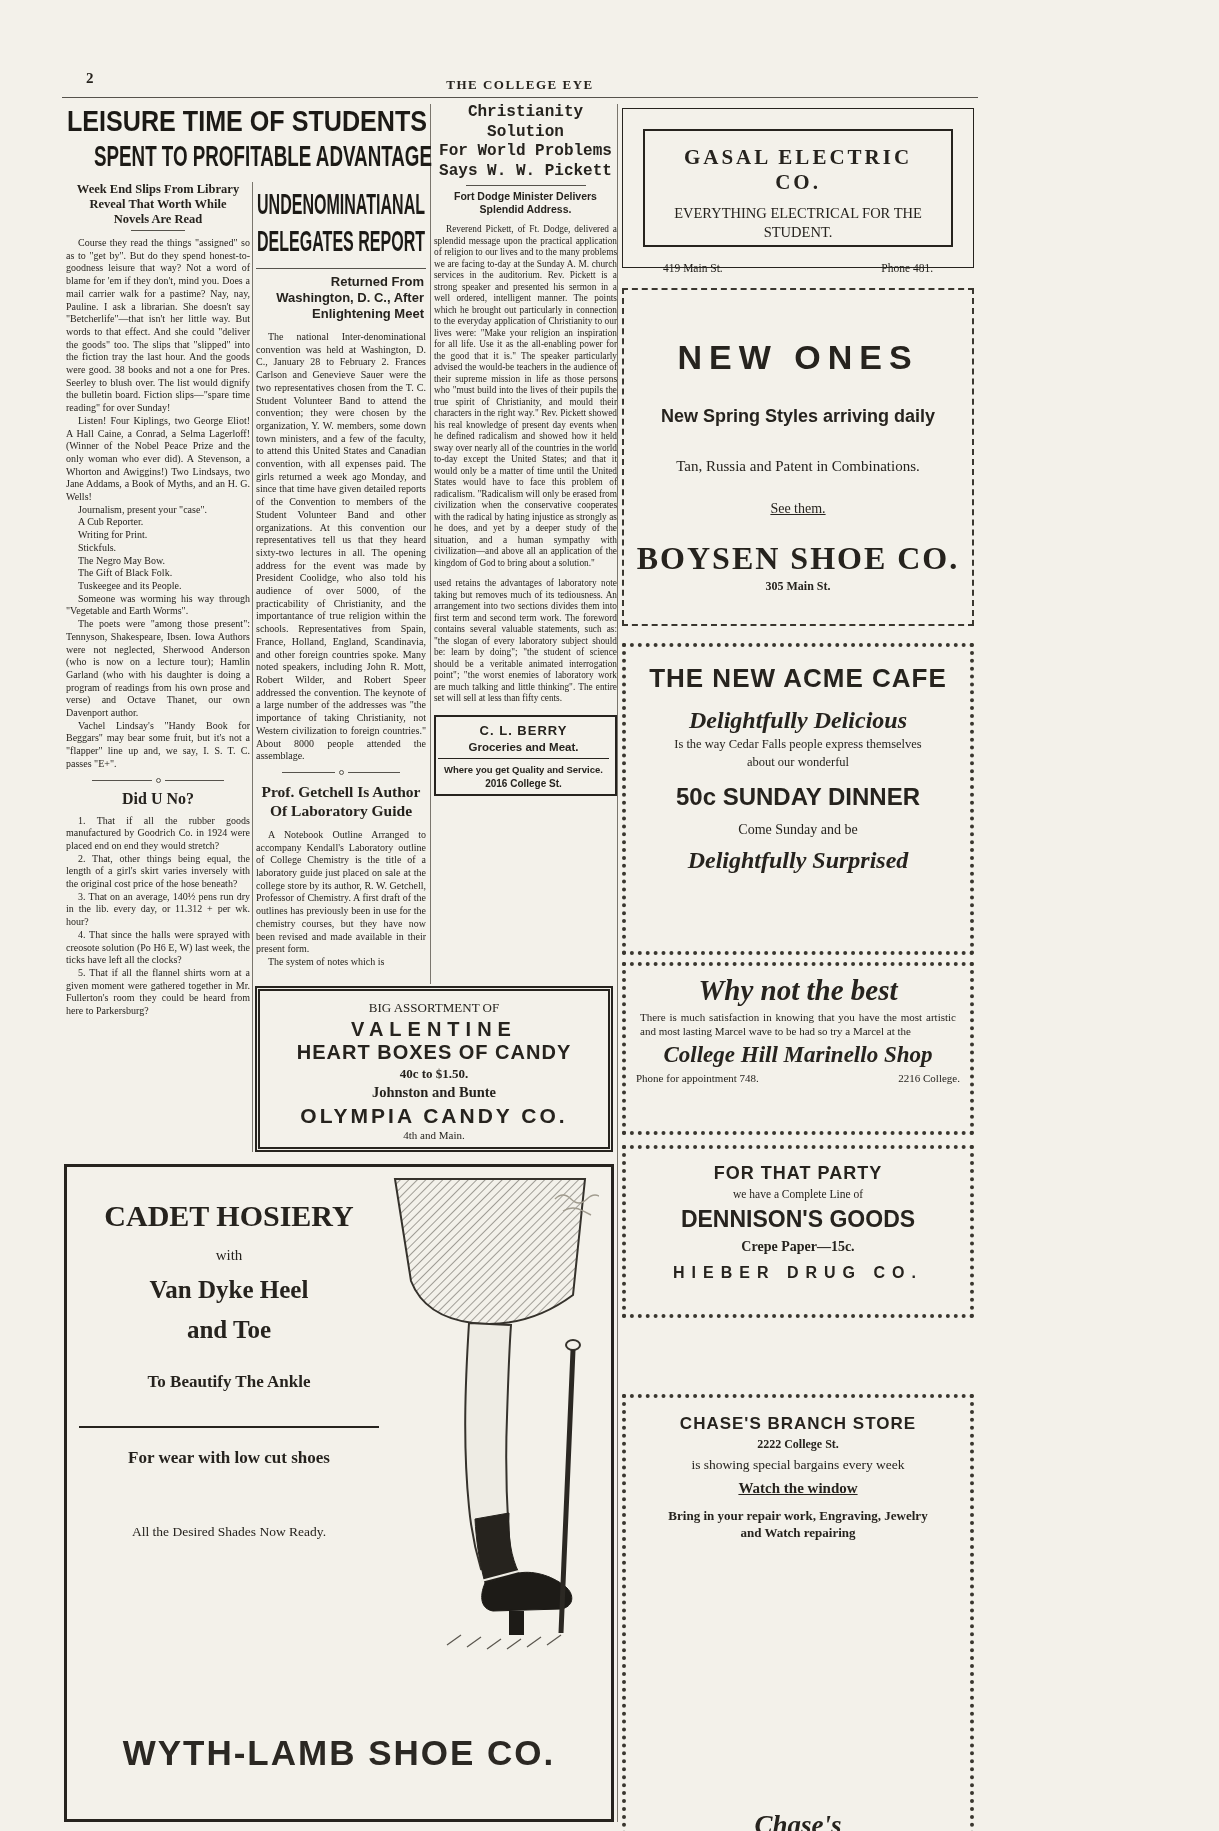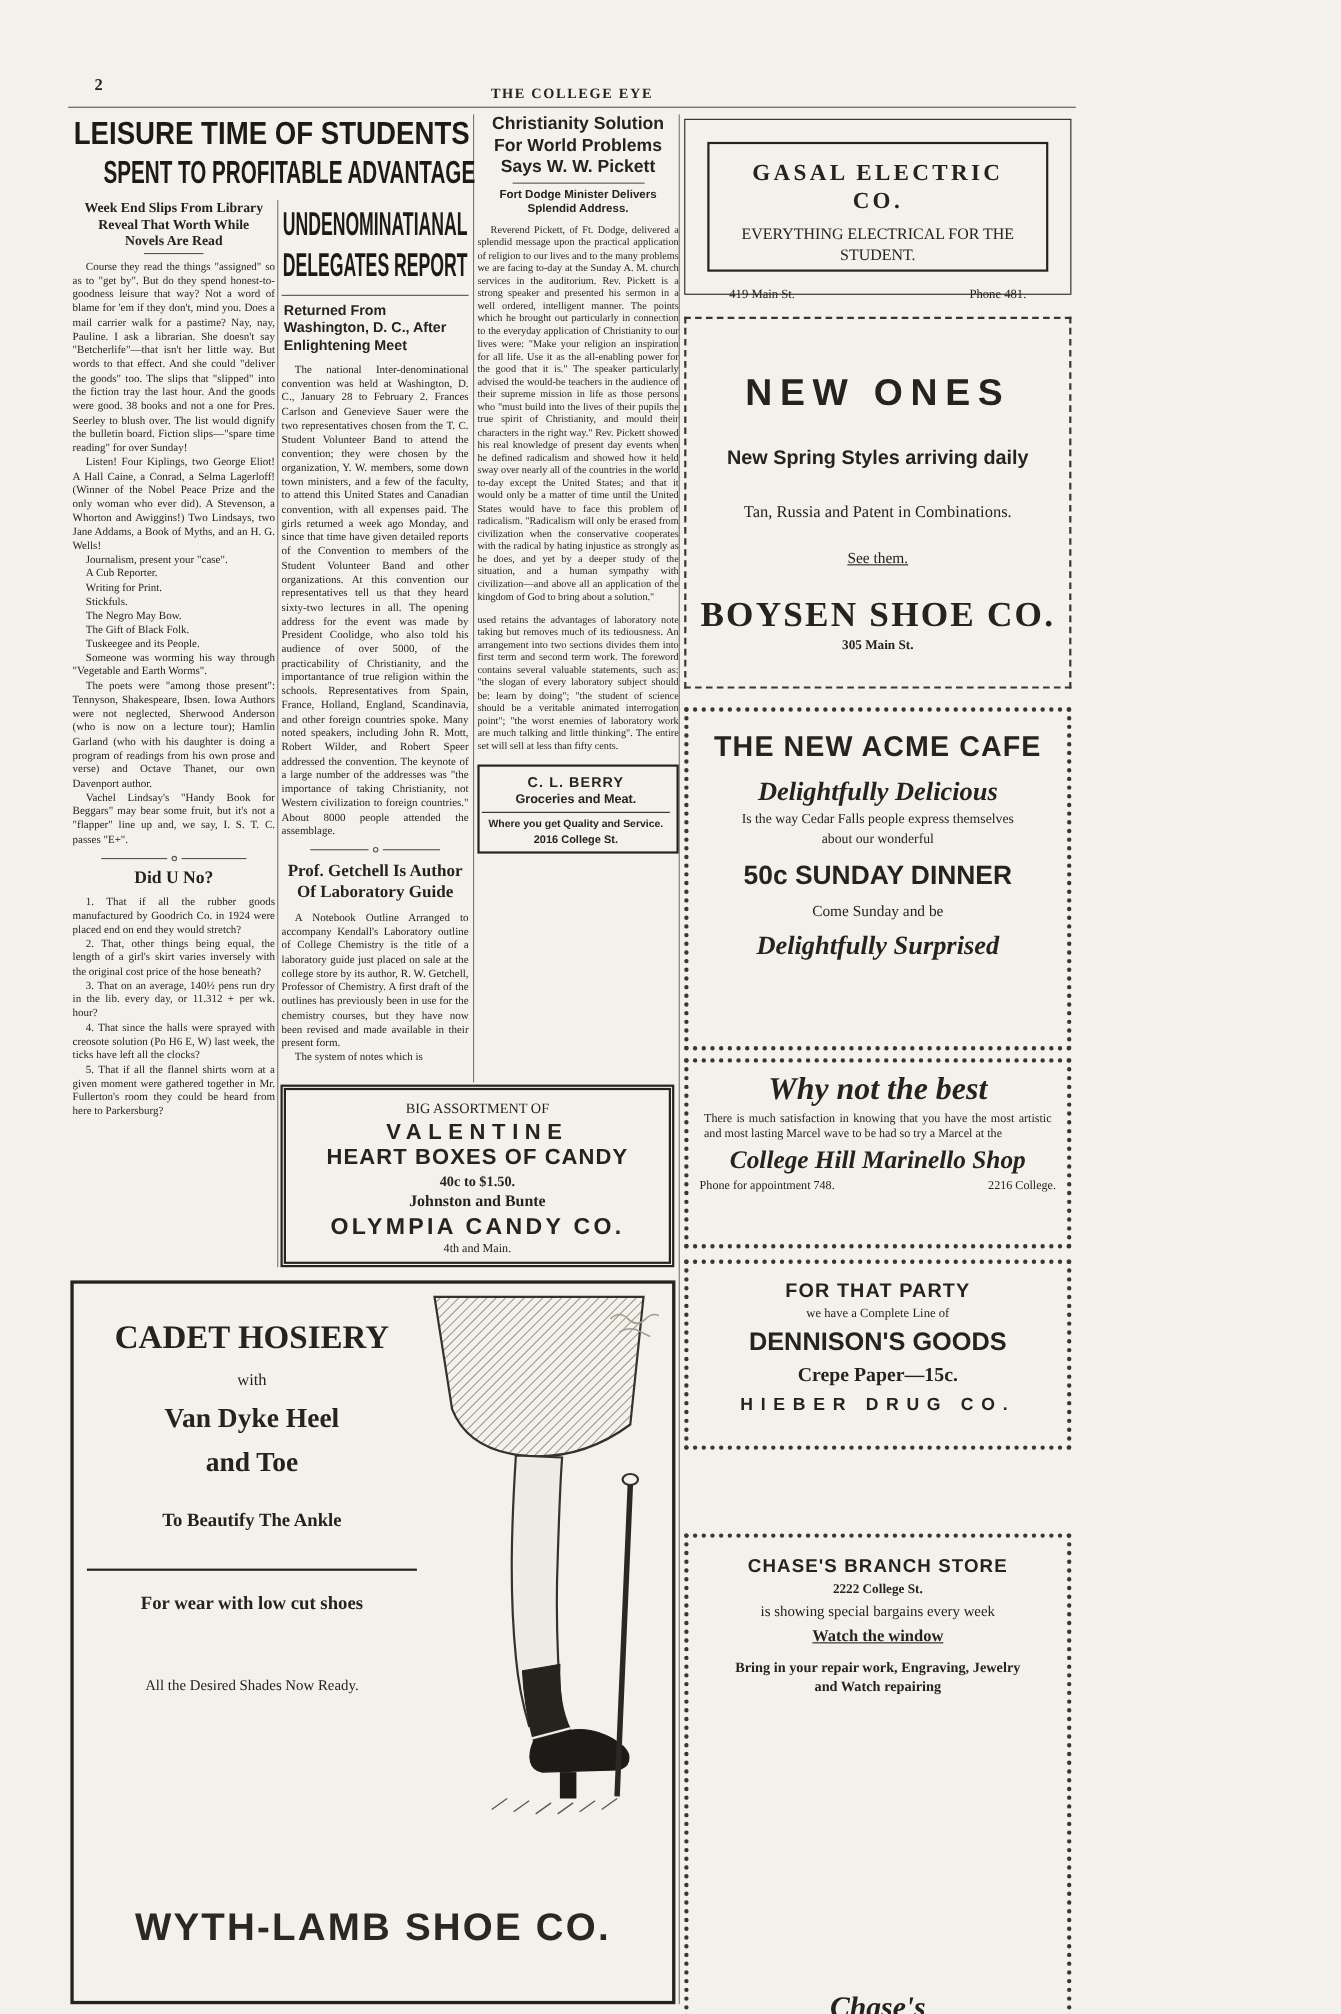--- a/index.html
+++ b/index.html
@@ -27,24 +27,24 @@
   .small .body-text, .body-text.small { font-size:9.3px; line-height:11.5px; }
 
   .subhead { text-align:center; font-weight:bold; font-size:12.5px; line-height:15px; margin-bottom:3px; }
   .mini-rule { width:54px; margin:2px auto 6px auto; border-top:1px solid #56534c; }
   .o-divider { display:flex; align-items:center; margin:7px 26px; }
   .o-divider::before, .o-divider::after { content:""; flex:1; border-top:1px solid #56534c; }
   .o-divider .o { width:5px; height:5px; border:1px solid #56534c; border-radius:50%; margin:0 4px; }
   .did-head { text-align:center; font-weight:bold; font-size:16px; margin:4px 0 7px 0; }
 
   .top-rule { border-top:1px solid #56534c; margin-bottom:5px; }
-  .subhead-sans { font-family:"Liberation Sans", sans-serif; font-weight:bold; font-size:13px; line-height:16px; text-align:left; margin:4px 2px 9px 2px; }
+  .subhead-sans { font-family:"Liberation Sans", sans-serif; font-weight:bold; font-size:13px; line-height:16px; text-align:right; margin:4px 2px 9px 2px; }
   .serif-head { text-align:center; font-weight:bold; font-size:15.5px; line-height:19px; margin:6px 0 9px 0; }
 
-  .pickett-head { font-family:Liberation Sans, sans-serif; font-weight:bold; font-size:16px; line-height:19.5px; text-align:center; }
+  .pickett-head { font-family:Liberation Mono, monospace; font-weight:bold; font-size:16px; line-height:19.5px; text-align:center; }
   .pickett-srule { width:120px; margin:4px auto; border-top:1px solid #56534c; }
   .pickett-sub { font-family:"Liberation Sans", sans-serif; font-weight:bold; font-size:10.5px; line-height:13px; text-align:center; margin-bottom:8px; }
   .cont { margin-top:9px; }
 
   .berry { border:2px solid #26231e; margin-top:10px; padding:6px 4px 5px 0; text-align:center; font-family:"Liberation Sans", sans-serif; }
   .berry-name { font-weight:bold; font-size:13px; letter-spacing:1px; }
   .berry-l1 { font-weight:bold; font-size:11.5px; margin-top:3px; padding-bottom:5px; }
   .berry-rule { border-top:1px solid #26231e; margin:0 2px 5px 2px; }
   .berry-l2 { font-weight:bold; font-size:9.5px; }
   .berry-l3 { font-weight:bold; font-size:10px; margin-top:3px; }
@@ -99,21 +99,21 @@
   .whynot { border:4px dotted #3a372f; padding-top:8px; }
   .w-head { font-style:italic; font-weight:bold; font-size:29px; }
   .w-body { font-size:11px; line-height:13.5px; text-align:justify; padding:4px 14px 0 14px; }
   .w-name { font-style:italic; font-weight:bold; font-size:23px; margin-top:4px; }
   .w-bottom { display:flex; justify-content:space-between; font-size:11px; margin-top:4px; padding:0 10px; }
 
   .party { border:4px dotted #3a372f; padding-top:14px; }
   .p-head { font-family:"Liberation Sans", sans-serif; font-weight:bold; font-size:18px; letter-spacing:1px; }
   .p-l1 { font-size:11.5px; margin-top:4px; }
   .p-name { font-family:"Liberation Sans", sans-serif; font-weight:bold; font-size:23px; margin-top:6px; }
-  .p-l2 { font-weight:bold; font-size:18px; margin-top:6px; }
+  .p-l2 { font-weight:bold; font-size:14px; margin-top:6px; }
   .p-store { font-family:"Liberation Sans", sans-serif; font-weight:bold; font-size:16px; letter-spacing:7px; margin-top:9px; }
 
   .chase { border:4px dotted #3a372f; display:flex; flex-direction:column; padding:16px 10px 46px 10px; }
   .ch-head { font-family:"Liberation Sans", sans-serif; font-weight:bold; font-size:17px; letter-spacing:1px; }
   .ch-addr { font-weight:bold; font-size:12px; margin-top:3px; }
   .ch-l1 { font-size:13.5px; margin-top:5px; }
   .ch-l2 { font-weight:bold; font-size:15px; margin-top:7px; text-decoration:underline; }
   .ch-l3 { font-weight:bold; font-size:13px; margin-top:10px; line-height:17px; }
   .ch-sig { font-style:italic; font-weight:bold; font-size:27px; margin-top:auto; }
 </style>

